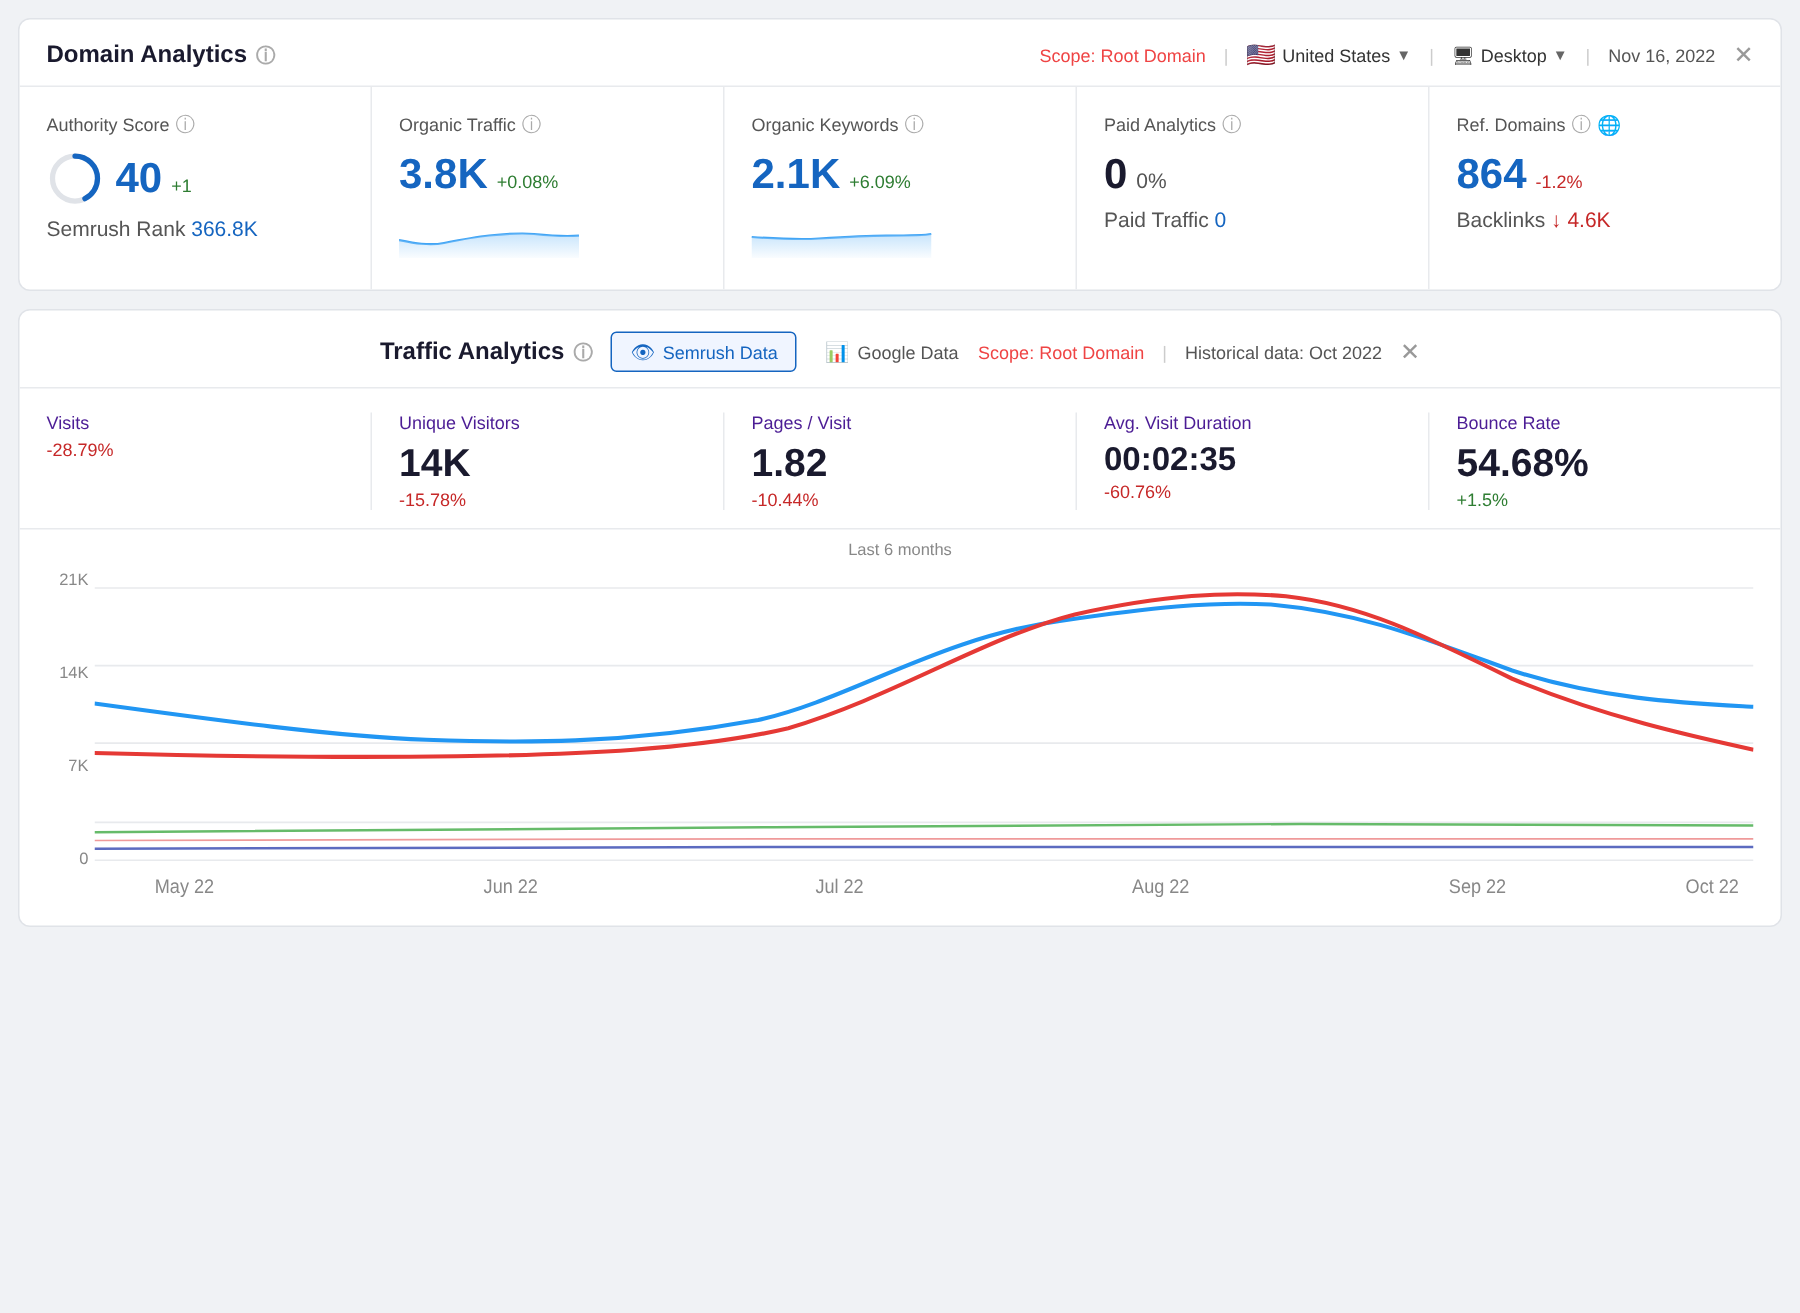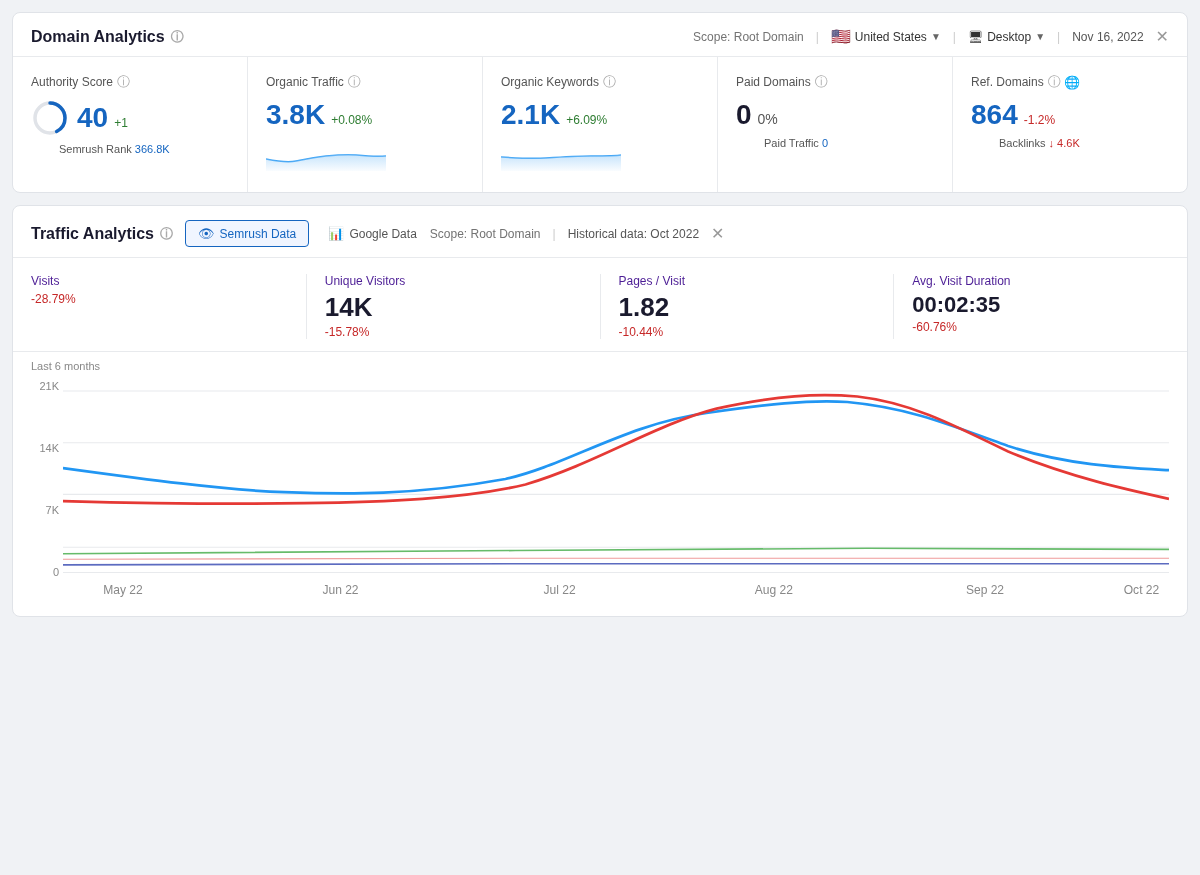--- a/index.html
+++ b/index.html
@@ -38,21 +38,21 @@
       font-size: 13px;
       cursor: pointer;
     }
     .header-right {
       display: flex;
       align-items: center;
       gap: 12px;
       font-size: 12px;
       color: #555;
     }
-    .scope-label { color: #737373; }
+    .scope-label { color: #ef4444; }
     .separator { color: #ccc; }
     .country-selector {
       display: flex;
       align-items: center;
       gap: 4px;
       cursor: pointer;
       color: #333;
       font-weight: 500;
     }
     .flag { font-size: 16px; }
@@ -92,42 +92,41 @@
       font-weight: 700;
       color: #1565c0;
       display: flex;
       align-items: baseline;
       gap: 6px;
     }
     .metric-value.dark { color: #1a1a2e; }
     .metric-change-positive { font-size: 12px; color: #2e7d32; font-weight: 500; }
     .metric-change-negative { font-size: 12px; color: #c62828; font-weight: 500; }
     .metric-sub {
-      font-size: 11px;
+      font-size: 14px;
       color: #555;
       margin-top: 6px;
-      margin-left: 28px;
     }
     .metric-sub-link { color: #1565c0; }
     .metric-sub-red { color: #c62828; }
 
     
     .sparkline {
       width: 120px;
       height: 32px;
       margin-top: 8px;
     }
 
     
     .traffic-header {
       display: flex;
       align-items: center;
       padding: 14px 18px 10px;
       border-bottom: 1px solid #e8eaed;
-      justify-content: flex-start;
+      justify-content: center;
     }
     .traffic-title-area {
       display: flex;
       align-items: center;
       gap: 12px;
     }
     .tab-buttons {
       display: flex;
       gap: 6px;
     }
@@ -177,21 +176,21 @@
       margin-bottom: 2px;
     }
     .traffic-metric-change-neg { font-size: 12px; color: #c62828; }
     .traffic-metric-change-pos { font-size: 12px; color: #2e7d32; }
 
     
     .chart-area {
       padding: 8px 18px 16px;
     }
     .chart-period {
-      text-align: left;
+      text-align: center;
       font-size: 11px;
       color: #888;
       margin-bottom: 8px;
     }
     .chart-with-yaxis {
       display: flex;
       gap: 4px;
     }
     .y-axis {
       display: flex;
@@ -298,21 +297,21 @@
             <stop offset="100%" stop-color="#90caf9" stop-opacity="0.05"></stop>
           </linearGradient>
         </defs>
         <path d="M0,18 C15,19 30,20 45,19 C60,18 75,17 90,17 C105,17 115,17 120,16" fill="none" stroke="#42a5f5" stroke-width="1.5"></path>
         <path d="M0,18 C15,19 30,20 45,19 C60,18 75,17 90,17 C105,17 115,17 120,16 L120,32 L0,32 Z" fill="url(#sg2)"></path>
       </svg>
     </div>
 
     <div class="metric-cell">
       <div class="metric-label">
-        <span>Paid Domains</span>
+        <span>Paid Analytics</span>
         <span class="info-icon">ⓘ</span>
       </div>
       <div class="metric-value dark">
         <span>0</span>
         <span style="font-size:14px;color:#555;font-weight:400;">0%</span>
       </div>
       <div class="metric-sub">
         Paid Traffic <span class="metric-sub-link">0</span>
       </div>
     </div>
@@ -374,20 +373,25 @@
     <div class="traffic-metric">
       <div class="traffic-metric-label">Pages / Visit</div>
       <div class="traffic-metric-value">1.82</div>
       <div class="traffic-metric-change-neg">-10.44%</div>
     </div>
     <div class="traffic-metric">
       <div class="traffic-metric-label">Avg. Visit Duration</div>
       <div class="traffic-metric-value" style="font-size:22px;">00:02:35</div>
       <div class="traffic-metric-change-neg">-60.76%</div>
     </div>
+    <div class="traffic-metric">
+      <div class="traffic-metric-label">Bounce Rate</div>
+      <div class="traffic-metric-value">54.68%</div>
+      <div class="traffic-metric-change-pos">+1.5%</div>
+    </div>
   </div>
 
   <div class="chart-area">
     <div class="chart-period">Last 6 months</div>
     <div class="chart-with-yaxis">
       <div class="y-axis">
         <span>21K</span>
         <span>14K</span>
         <span>7K</span>
         <span>0</span>

